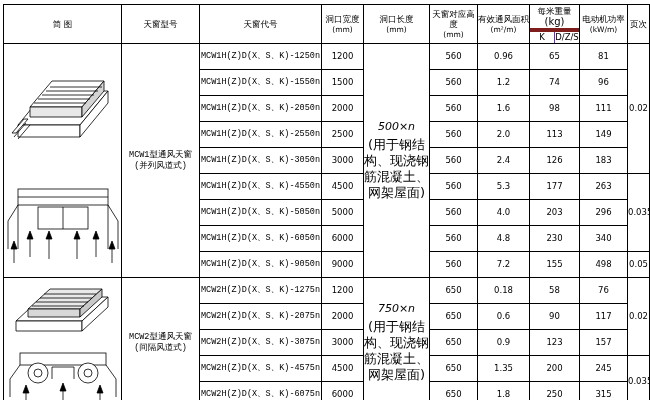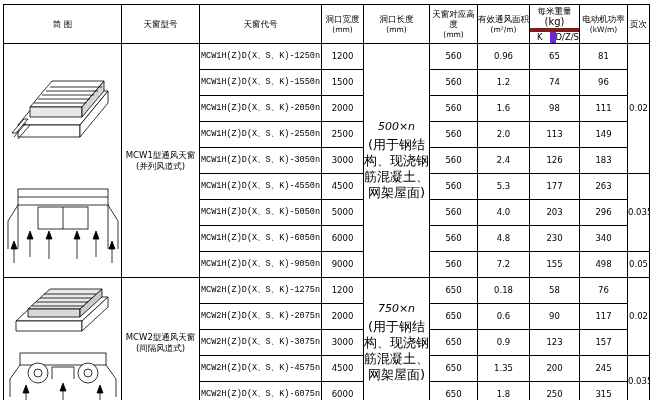--- a/index.html
+++ b/index.html
@@ -60,31 +60,32 @@
   }
   .hdr-split .cells {
     display: flex;
   }
   .hdr-split .cells span {
     flex: 1;
     font-size: 8.5px;
     line-height: 1.3;
   }
   .hdr-split .cells span + span {
-    border-left: 6px solid #6d28d9;
+    border-left: 1px solid #6d28d9;
   }
   td.code {
     font-size: 8px;
     height: 25px;
     white-space: nowrap;
     font-family: Liberation Mono, monospace;
   }
   td.vert {
     font-size: 10px;
     line-height: 1.45;
+    font-family: Liberation Mono, monospace;
   }
   td.num {
     font-size: 8.5px;
   }
   .len-cell {
     font-size: 9px;
     line-height: 1.5;
   }
   .len-cell .big {
     font-size: 11px;

